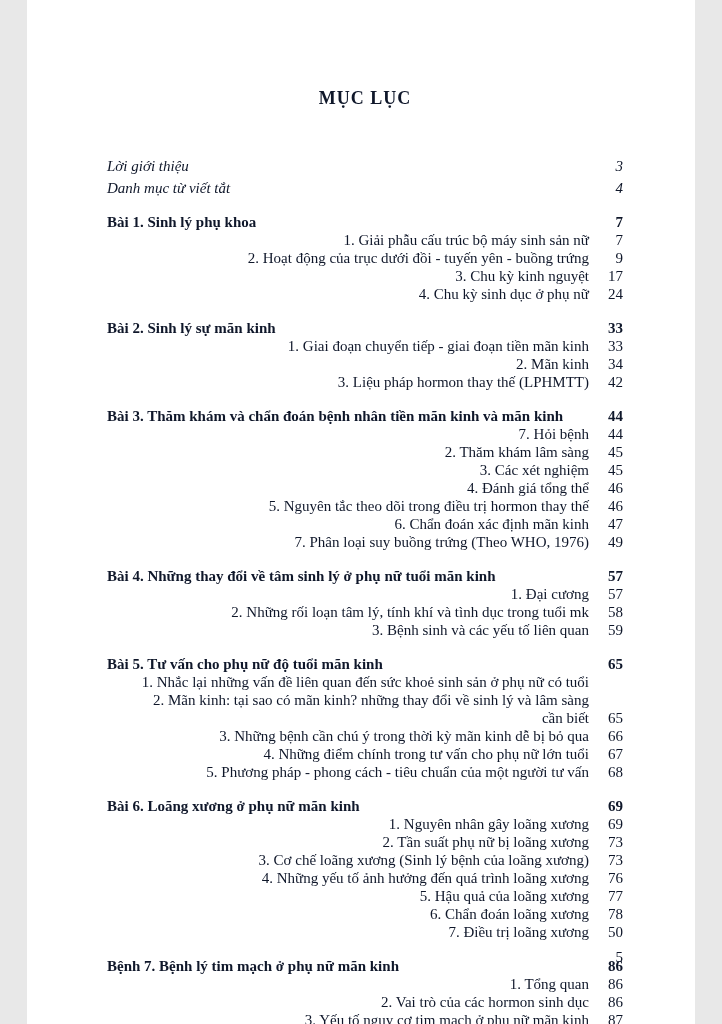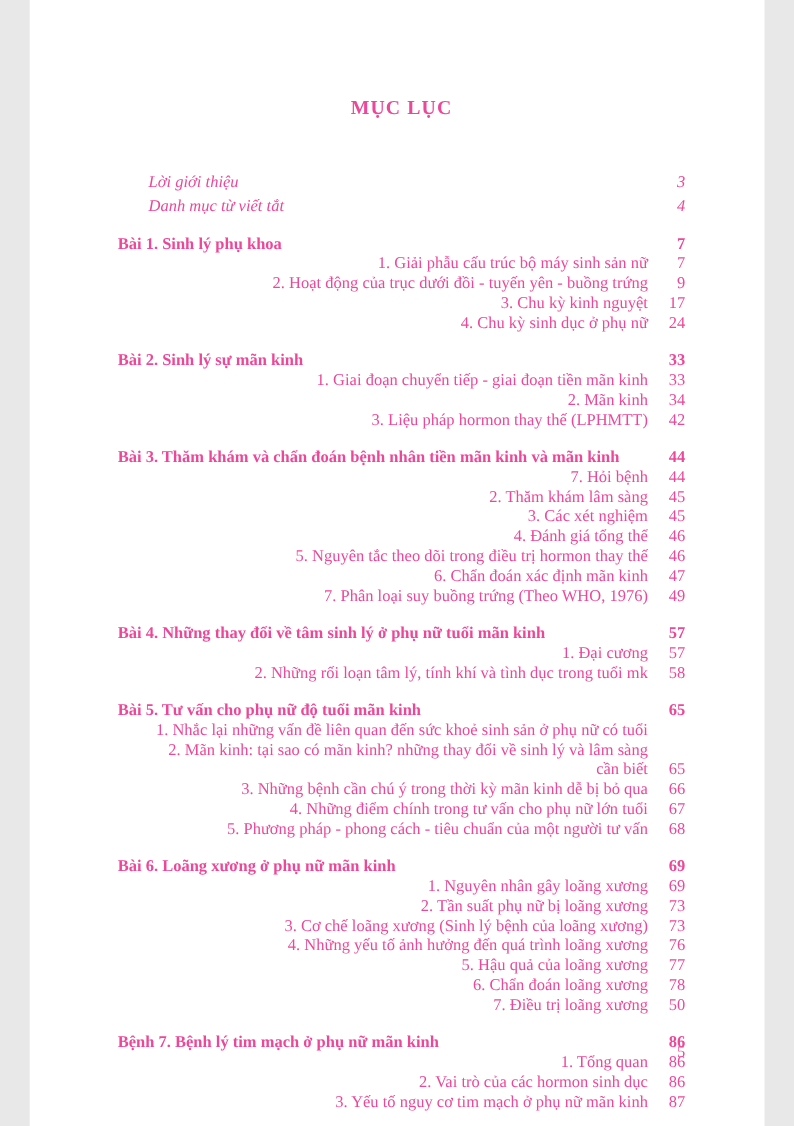--- a/index.html
+++ b/index.html
@@ -7,21 +7,21 @@
     padding: 0;
     background: #e8e8e8;
   }
   .page {
     position: relative;
     width: 668px;
     height: 1024px;
     margin: 0 auto;
     background: #ffffff;
     font-family: "Liberation Serif", serif;
-    color: #ec4899;
+    color: #0f172a;
     overflow: hidden;
   }
   .content {
     position: absolute;
     left: 80px;
     right: 72px;
     top: 88px;
   }
   .doc-title {
     text-align: center;
@@ -44,21 +44,20 @@
   }
   .toc-row .pagenum {
     flex: 0 0 auto;
     min-width: 26px;
     text-align: right;
     white-space: nowrap;
   }
   .toc-row.front {
     font-style: italic;
     margin-bottom: 4px;
-    margin-left: 28px;
   }
   .toc-row.chapter {
     font-weight: bold;
     margin-top: 16px;
   }
   .toc-row.item .label {
     padding-left: 22px;
     text-align: right;
   }
   .folio {
@@ -156,20 +155,24 @@
           <span class="pagenum">57</span>
         </div>
         <div class="toc-row item">
           <span class="label">1. Đại cương</span>
           <span class="pagenum">57</span>
         </div>
         <div class="toc-row item">
           <span class="label">2. Những rối loạn tâm lý, tính khí và tình dục trong tuổi mk</span>
           <span class="pagenum">58</span>
         </div>
+        <div class="toc-row item">
+          <span class="label">3. Bệnh sinh và các yếu tố liên quan</span>
+          <span class="pagenum">59</span>
+        </div>
         <div class="toc-row chapter">
           <span class="label">Bài 5. Tư vấn cho phụ nữ độ tuổi mãn kinh</span>
           <span class="pagenum">65</span>
         </div>
         <div class="toc-row item">
           <span class="label">1. Nhắc lại những vấn đề liên quan đến sức khoẻ sinh sản ở phụ nữ có tuổi</span>
           <span class="pagenum"></span>
         </div>
         <div class="toc-row item">
           <span class="label">2. Mãn kinh: tại sao có mãn kinh? những thay đổi về sinh lý và lâm sàng cần biết</span>

